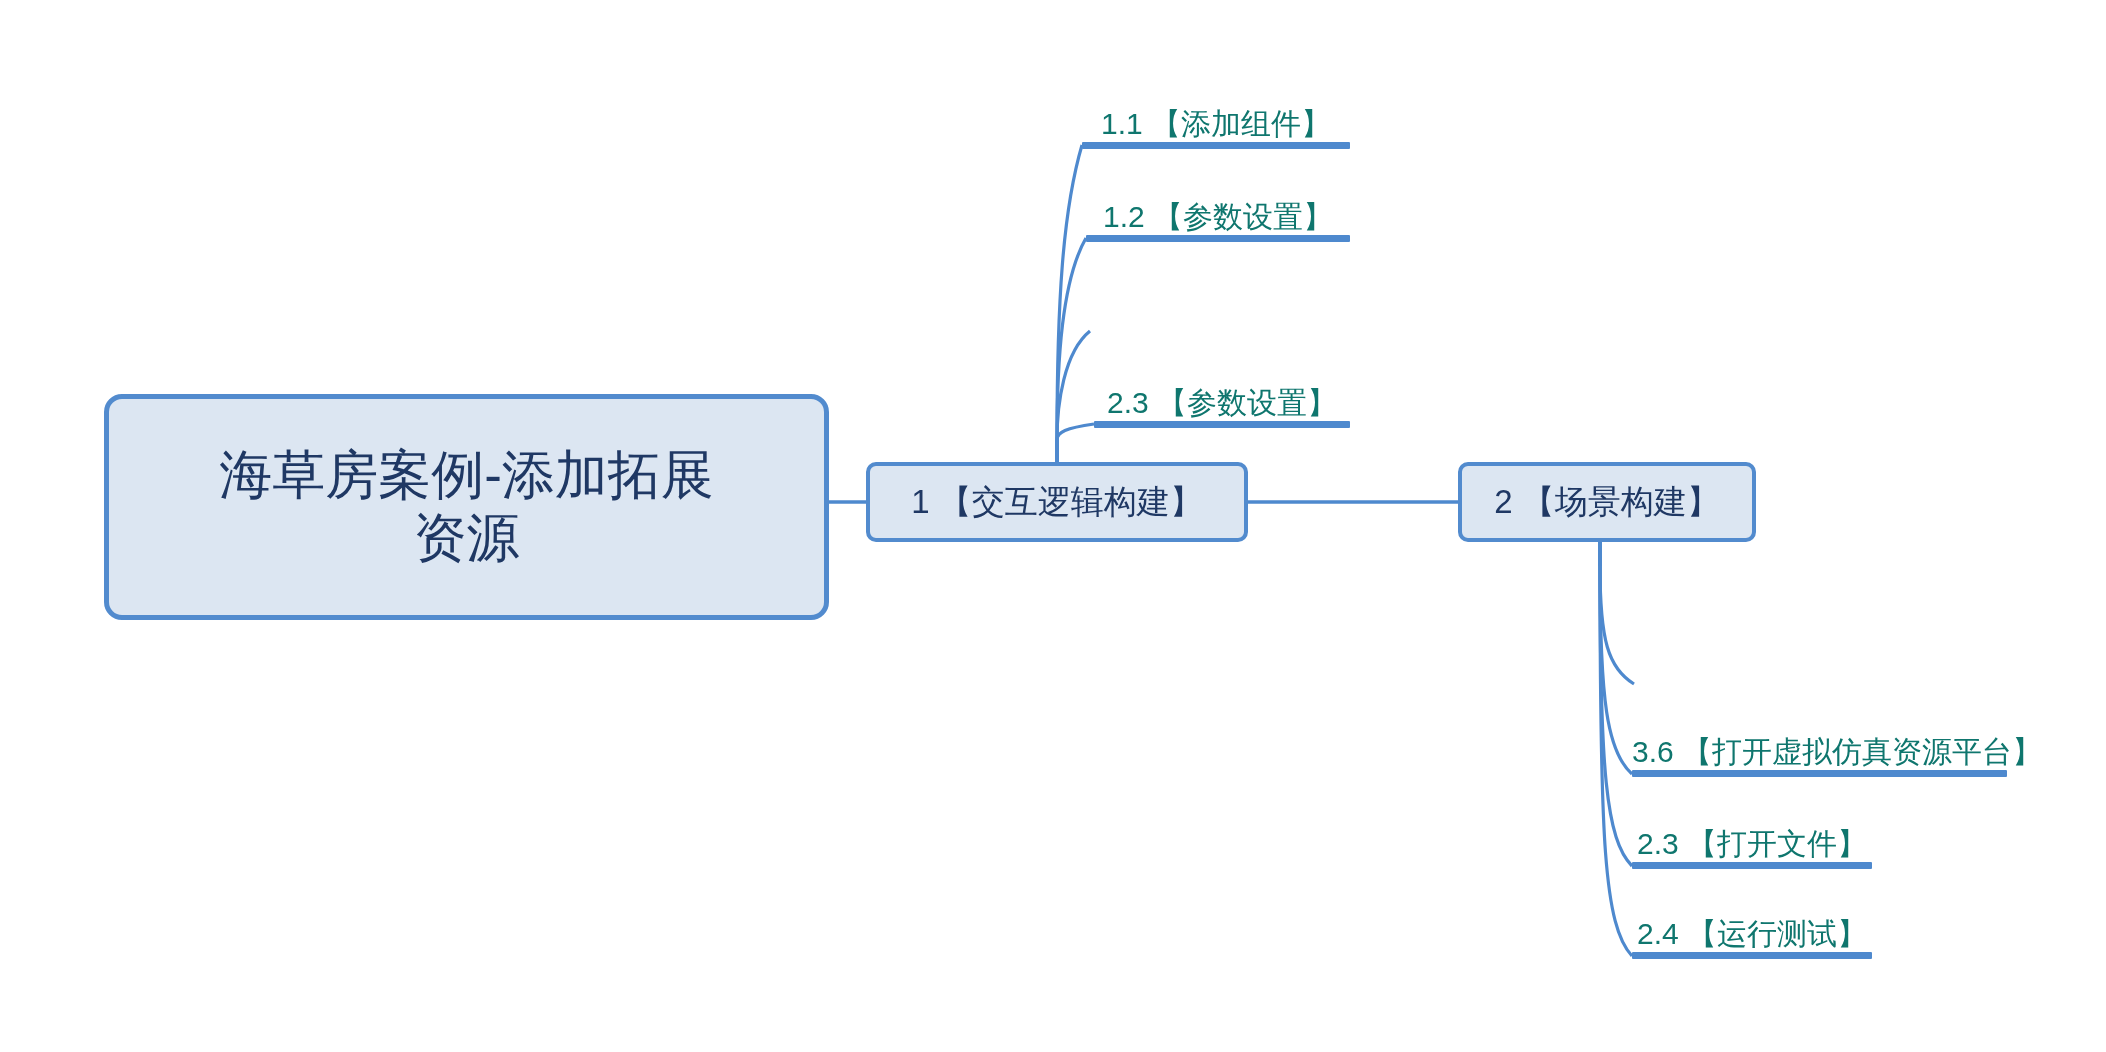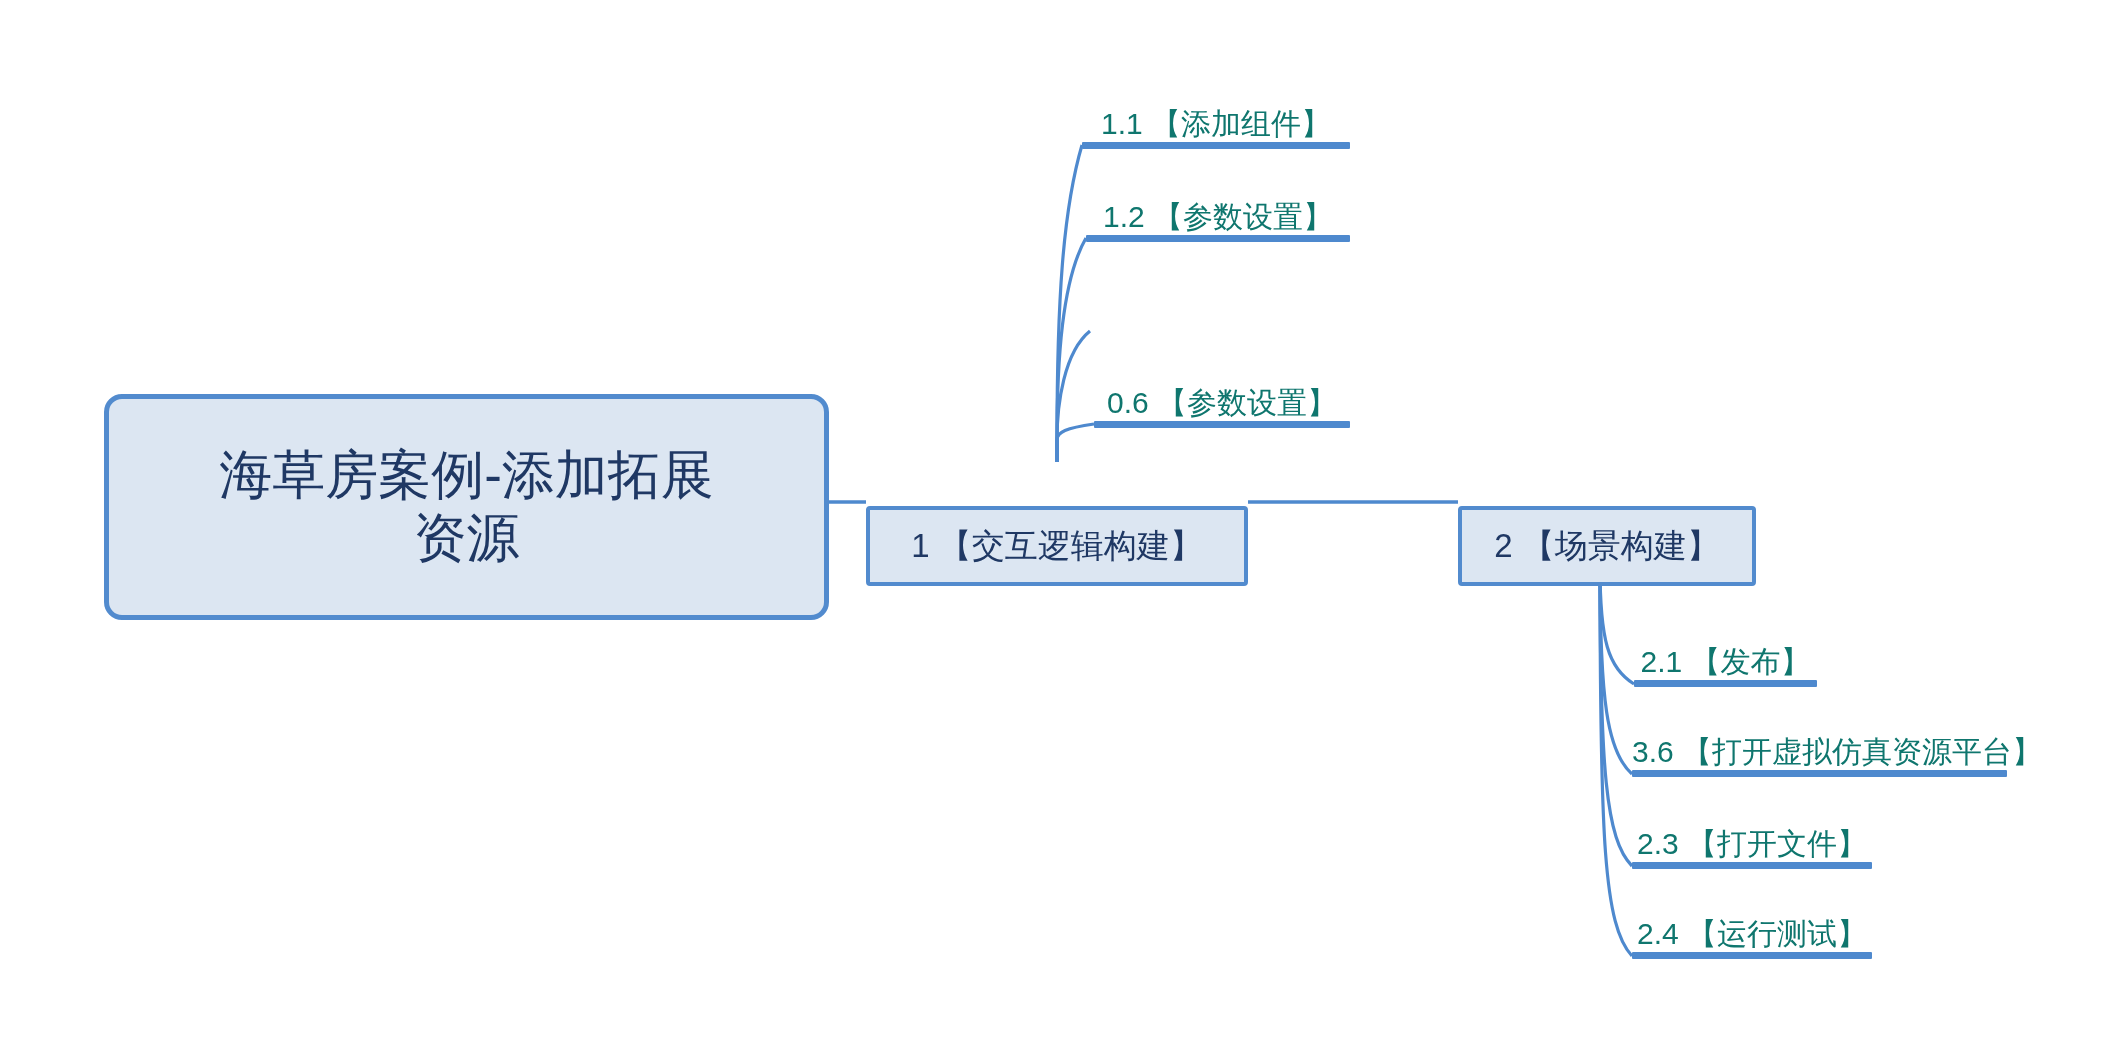--- a/index.html
+++ b/index.html
@@ -45,22 +45,21 @@
     width: 725px;
     height: 226px;
     font-size: 53px;
     border-width: 5px;
     border-radius: 18px;
     padding: 0 16px;
   }
   .box.l1 {
     height: 80px;
     font-size: 33px;
-    border-radius: 4px;
-    margin-top: 44px;
+    border-radius: 10px;
   }
   #node-1 {
     left: 866px;
     top: 462px;
     width: 382px;
   }
   #node-2 {
     left: 1458px;
     top: 462px;
     width: 298px;
@@ -131,28 +130,24 @@
 
   <div class="leaf" style="left:1082px; top:96px; width:268px; height:53px;">
     <span class="leaf-label">1.1 【添加组件】</span>
     <span class="leaf-underline"></span>
   </div>
   <div class="leaf" style="left:1086px; top:189px; width:264px; height:53px;">
     <span class="leaf-label">1.2 【参数设置】</span>
     <span class="leaf-underline"></span>
   </div>
   <div class="leaf" style="left:1094px; top:375px; width:256px; height:53px;">
-    <span class="leaf-label">0.6 【参数设置】</span>
+    <span class="leaf-label">2.3 【参数设置】</span>
     <span class="leaf-underline"></span>
   </div>
 
-  <div class="leaf" style="left:1634px; top:634px; width:183px; height:53px;">
-    <span class="leaf-label">2.1 【发布】</span>
-    <span class="leaf-underline"></span>
-  </div>
   <div class="leaf" style="left:1632px; top:724px; width:375px; height:53px;">
     <span class="leaf-label">3.6 【打开虚拟仿真资源平台】</span>
     <span class="leaf-underline"></span>
   </div>
   <div class="leaf" style="left:1632px; top:816px; width:240px; height:53px;">
     <span class="leaf-label">2.3 【打开文件】</span>
     <span class="leaf-underline"></span>
   </div>
   <div class="leaf" style="left:1632px; top:906px; width:240px; height:53px;">
     <span class="leaf-label">2.4 【运行测试】</span>

